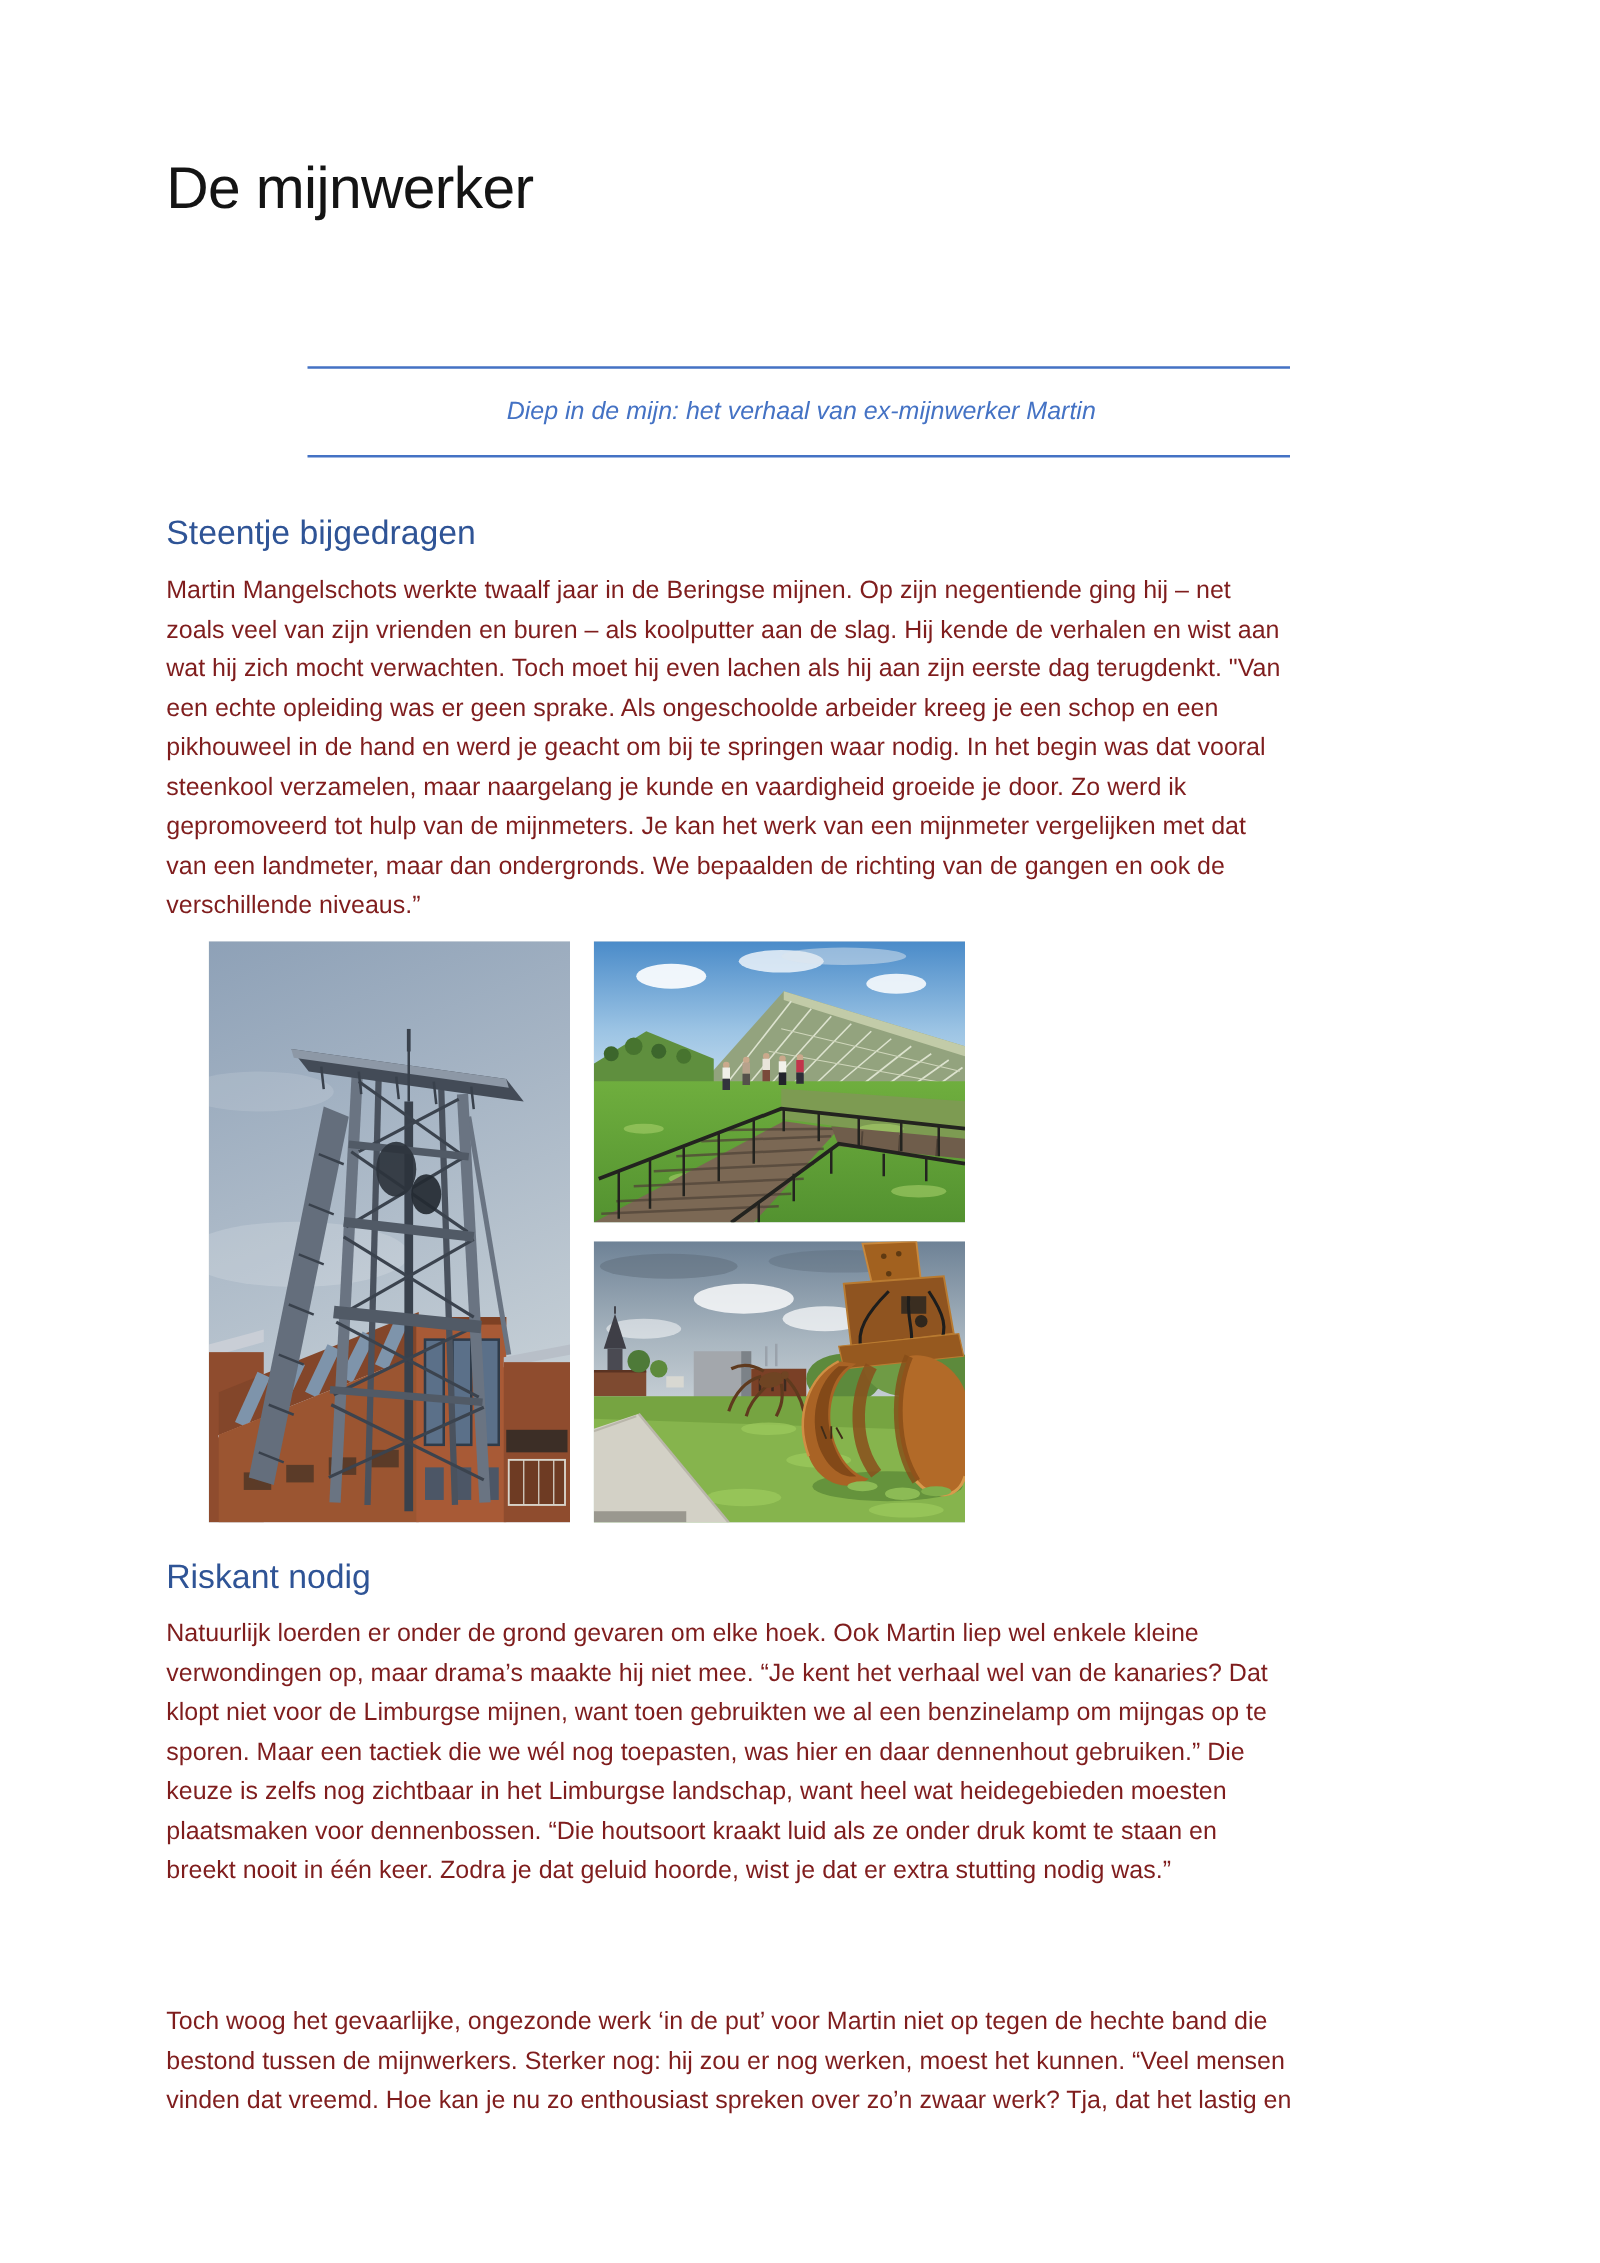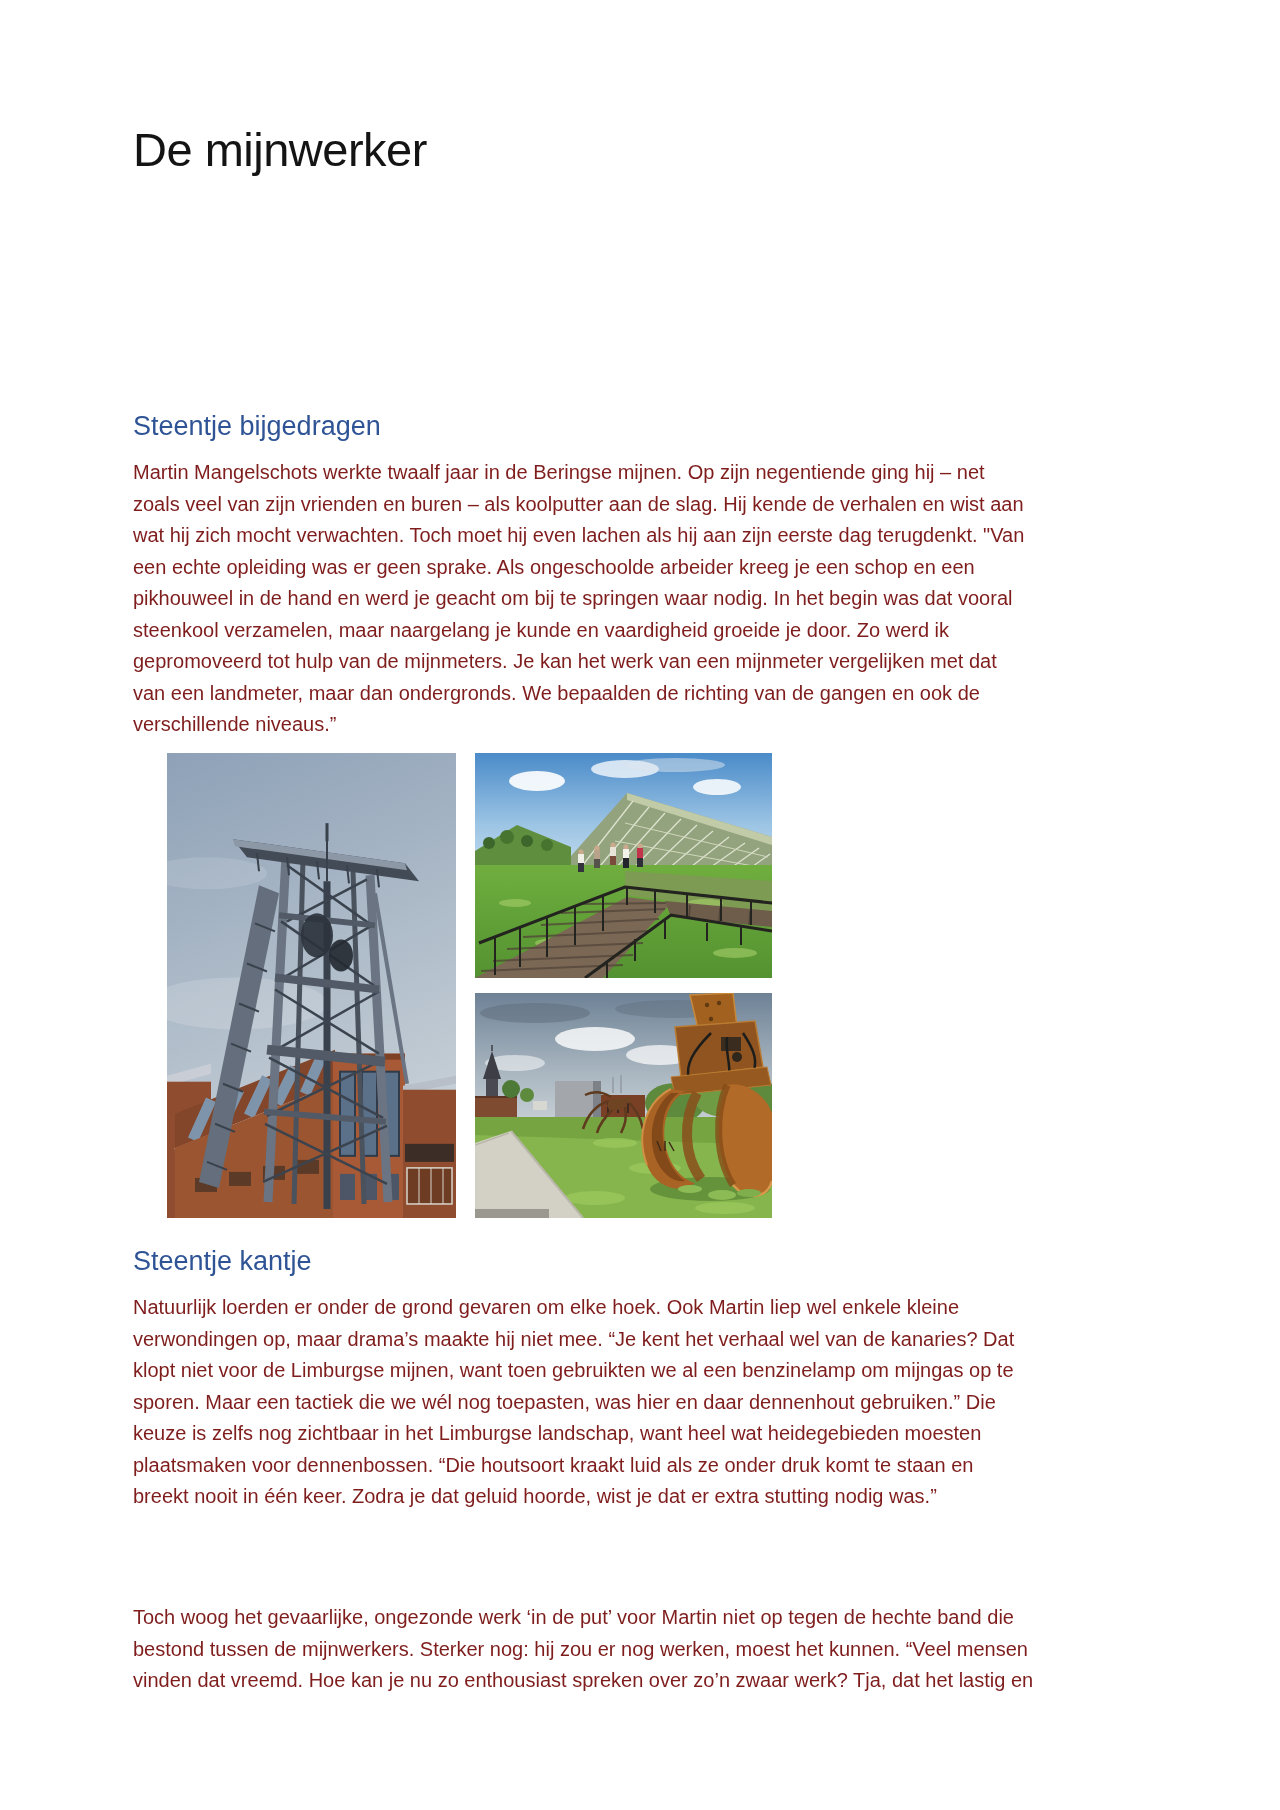--- a/index.html
+++ b/index.html
@@ -46,20 +46,23 @@
   .photo-grab{left:475px;top:993px;width:297px;height:225px;}
   figure svg{display:block;width:100%;height:100%;}
 </style>
 </head>
 <body>
 
 <div class="page">
 
   <h1 class="doc-title">De mijnwerker</h1>
 
+  <div class="pull-quote">
+    <span>Diep in de mijn: het verhaal van ex-mijnwerker Martin</span>
+  </div>
 
   <h2 class="sec-heading h-steentje">Steentje bijgedragen</h2>
   <p class="body-par par-1">Martin Mangelschots werkte twaalf jaar in de Beringse mijnen. Op zijn negentiende ging hij – net
 zoals veel van zijn vrienden en buren – als koolputter aan de slag. Hij kende de verhalen en wist aan
 wat hij zich mocht verwachten. Toch moet hij even lachen als hij aan zijn eerste dag terugdenkt. "Van
 een echte opleiding was er geen sprake. Als ongeschoolde arbeider kreeg je een schop en een
 pikhouweel in de hand en werd je geacht om bij te springen waar nodig. In het begin was dat vooral
 steenkool verzamelen, maar naargelang je kunde en vaardigheid groeide je door. Zo werd ik
 gepromoveerd tot hulp van de mijnmeters. Je kan het werk van een mijnmeter vergelijken met dat
 van een landmeter, maar dan ondergronds. We bepaalden de richting van de gangen en ook de
@@ -381,21 +384,21 @@
         <path d="M252,92 C240,120 240,164 258,192" fill="none" stroke="#864c18" stroke-width="7" opacity="0.8"></path>
         <path d="M258,192 C272,208 292,206 297,188" fill="none" stroke="#d89a4c" stroke-width="2.5"></path>
         <path d="M182,148 l4,10 m4,-10 l0,10 m4,-9 l5,9" stroke="#3f2c18" stroke-width="1.5" fill="none"></path>
         <ellipse cx="215" cy="196" rx="12" ry="4" fill="#8cbb55"></ellipse>
         <ellipse cx="247" cy="202" rx="14" ry="5" fill="#8cbb55"></ellipse>
         <ellipse cx="274" cy="200" rx="12" ry="4" fill="#7fae4c"></ellipse>
       </g>
     </svg>
   </figure>
 
-  <h2 class="sec-heading h-riskant">Steentje kantje</h2>
+  <h2 class="sec-heading h-riskant">Riskant nodig</h2>
   <p class="body-par par-2">Natuurlijk loerden er onder de grond gevaren om elke hoek. Ook Martin liep wel enkele kleine
 verwondingen op, maar drama’s maakte hij niet mee. “Je kent het verhaal wel van de kanaries? Dat
 klopt niet voor de Limburgse mijnen, want toen gebruikten we al een benzinelamp om mijngas op te
 sporen. Maar een tactiek die we wél nog toepasten, was hier en daar dennenhout gebruiken.” Die
 keuze is zelfs nog zichtbaar in het Limburgse landschap, want heel wat heidegebieden moesten
 plaatsmaken voor dennenbossen. “Die houtsoort kraakt luid als ze onder druk komt te staan en
 breekt nooit in één keer. Zodra je dat geluid hoorde, wist je dat er extra stutting nodig was.”</p>
   <p class="body-par par-3">Toch woog het gevaarlijke, ongezonde werk ‘in de put’ voor Martin niet op tegen de hechte band die
 bestond tussen de mijnwerkers. Sterker nog: hij zou er nog werken, moest het kunnen. “Veel mensen
 vinden dat vreemd. Hoe kan je nu zo enthousiast spreken over zo’n zwaar werk? Tja, dat het lastig en</p>

